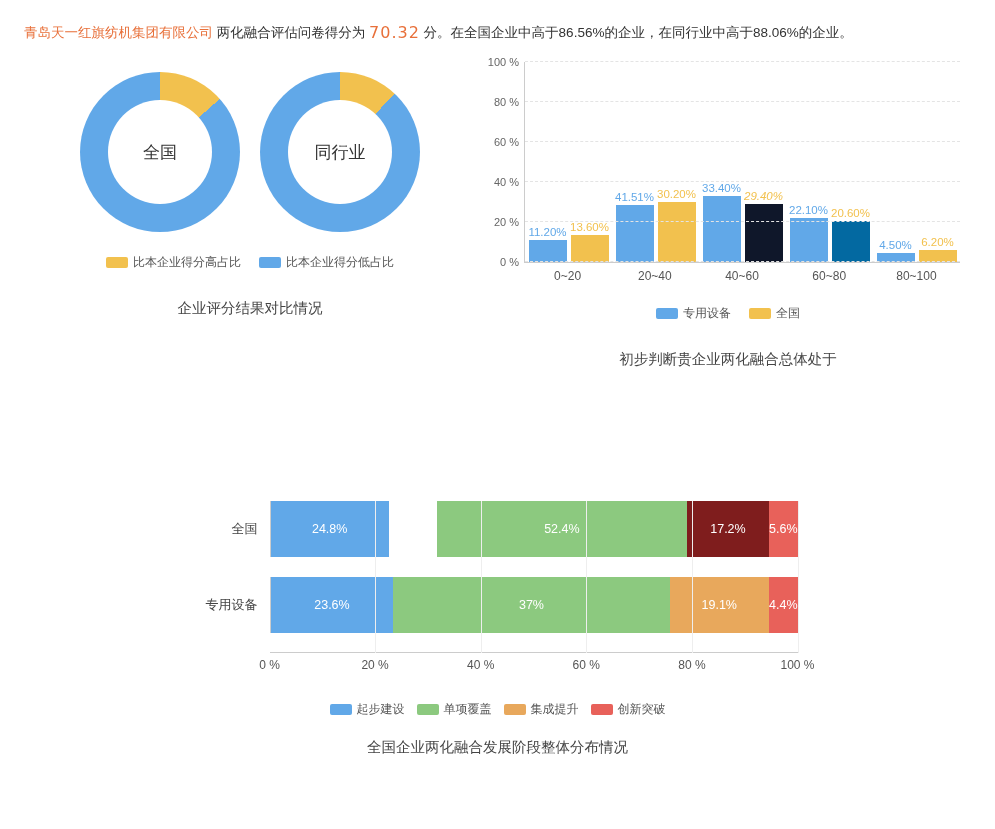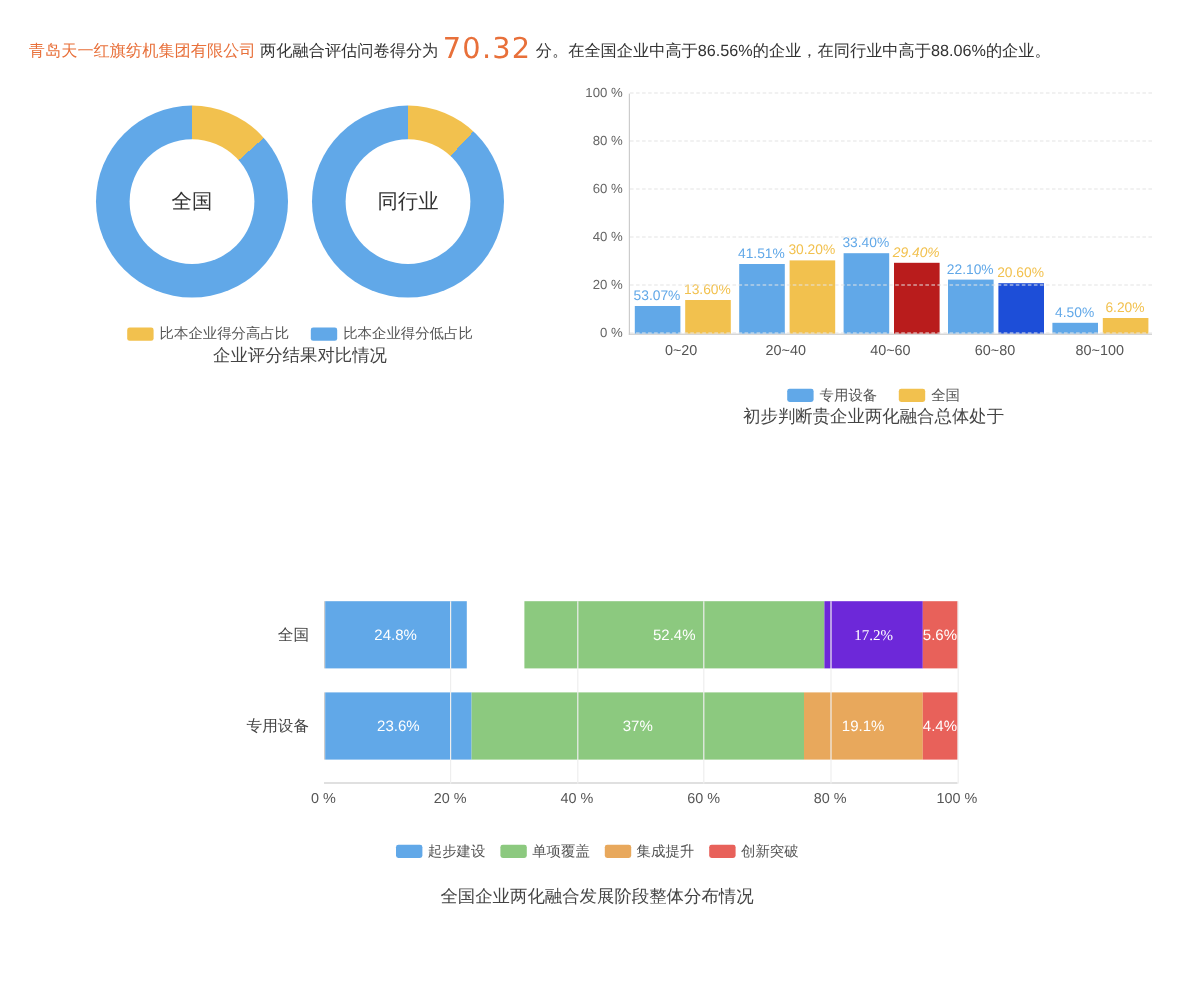--- a/index.html
+++ b/index.html
@@ -16,21 +16,21 @@
     overflow: hidden;
   }
   .summary {
     padding: 18px 24px 0 24px;
     font-size: 13.5px;
     line-height: 1.9;
   }
   .summary .orange { color: #e8703a; }
   .summary .score {
     color: #e8703a;
-    font-size: 24px;
+    font-size: 16px;
     font-family: "DejaVu Sans", sans-serif;
     letter-spacing: 1px;
     vertical-align: -1px;
   }
   .summary p { margin: 0 0 4px 0; }
   .summary .para2 { margin-top: 16px; text-indent: 2em; }
   .summary .stage {
     color: #e8703a;
     font-size: 17px;
     font-weight: normal;
@@ -99,21 +99,21 @@
   .legend .swatch {
     width: 22px;
     height: 11px;
     border-radius: 2px;
     display: inline-block;
   }
   .caption {
     text-align: center;
     font-size: 14.5px;
     color: #444;
-    margin-top: 0;
+    margin-top: 28px;
   }
 
   
   .bar-block {
     position: absolute;
     left: 478px;
     top: 10px;
     width: 500px;
   }
   .bar-plot {
@@ -274,47 +274,47 @@
       </div>
     </div>
     <div class="caption">企业评分结果对比情况</div>
   </div>
 
   <div class="bar-block">
     <div class="bar-plot" id="barPlot">
       <div class="groups" id="barGroups">
           <div class="group">
             <div class="bar" style="height: 11.2%; background: rgb(97, 168, 232);">
-              <span class="val" style="color: rgb(97, 168, 232);">53.07%</span>
+              <span class="val" style="color: rgb(97, 168, 232);">11.20%</span>
             </div>
             <div class="bar" style="height: 13.6%; background: rgb(242, 193, 78);">
               <span class="val" style="color: rgb(242, 193, 78);">13.60%</span>
             </div>
           </div>
           <div class="group">
             <div class="bar" style="height: 28.9%; background: rgb(97, 168, 232);">
               <span class="val" style="color: rgb(97, 168, 232);">41.51%</span>
             </div>
             <div class="bar" style="height: 30.2%; background: rgb(242, 193, 78);">
               <span class="val" style="color: rgb(242, 193, 78);">30.20%</span>
             </div>
           </div>
           <div class="group">
             <div class="bar" style="height: 33.4%; background: rgb(97, 168, 232);">
               <span class="val" style="color: rgb(97, 168, 232);">33.40%</span>
             </div>
-            <div class="bar" style="height: 29.4%; background: #b91c1c; font-style: italic;">
+            <div class="bar" style="height: 29.4%; background: #0f172a; font-style: italic;">
               <span class="val" style="color: rgb(242, 193, 78);">29.40%</span>
             </div>
           </div>
           <div class="group">
             <div class="bar" style="height: 22.1%; background: rgb(97, 168, 232);">
               <span class="val" style="color: rgb(97, 168, 232);">22.10%</span>
             </div>
-            <div class="bar" style="height: 20.6%; background: #1d4ed8;">
+            <div class="bar" style="height: 20.6%; background: #0369a1;">
               <span class="val" style="color: rgb(242, 193, 78);">20.60%</span>
             </div>
           </div>
           <div class="group">
             <div class="bar" style="height: 4.5%; background: rgb(97, 168, 232);">
               <span class="val" style="color: rgb(97, 168, 232);">4.50%</span>
             </div>
             <div class="bar" style="height: 6.2%; background: rgb(242, 193, 78);">
               <span class="val" style="color: rgb(242, 193, 78);">6.20%</span>
             </div>
@@ -361,21 +361,21 @@
 </div>
 
 <div class="stack-block">
   <div class="stack-inner">
     <div id="stackRows">
         <div class="stack-row">
           <div class="stack-name">全国</div>
           <div class="stack-bars">
             <div class="seg" style="flex: 24.8 1 0%; background: rgb(97, 168, 232);">24.8%</div>
             <div class="seg" style="flex: 52.4 1 0%; background: rgb(140, 201, 127); margin-left: 48px;">52.4%</div>
-            <div class="seg" style="flex: 17.2 1 0%; background: #6d28d9; font-family: Liberation Serif, serif;">17.2%</div>
+            <div class="seg" style="flex: 17.2 1 0%; background: #7f1d1d;">17.2%</div>
             <div class="seg" style="flex: 5.6 1 0%; background: rgb(232, 97, 90);">5.6%</div>
           </div>
         </div>
         <div class="stack-row">
           <div class="stack-name">专用设备</div>
           <div class="stack-bars">
             <div class="seg" style="flex: 23.6 1 0%; background: rgb(97, 168, 232);">23.6%</div>
             <div class="seg" style="flex: 53 1 0%; background: rgb(140, 201, 127);">37%</div>
             <div class="seg" style="flex: 19.1 1 0%; background: rgb(232, 168, 92);">19.1%</div>
             <div class="seg" style="flex: 4.4 1 0%; background: rgb(232, 97, 90);">4.4%</div>

